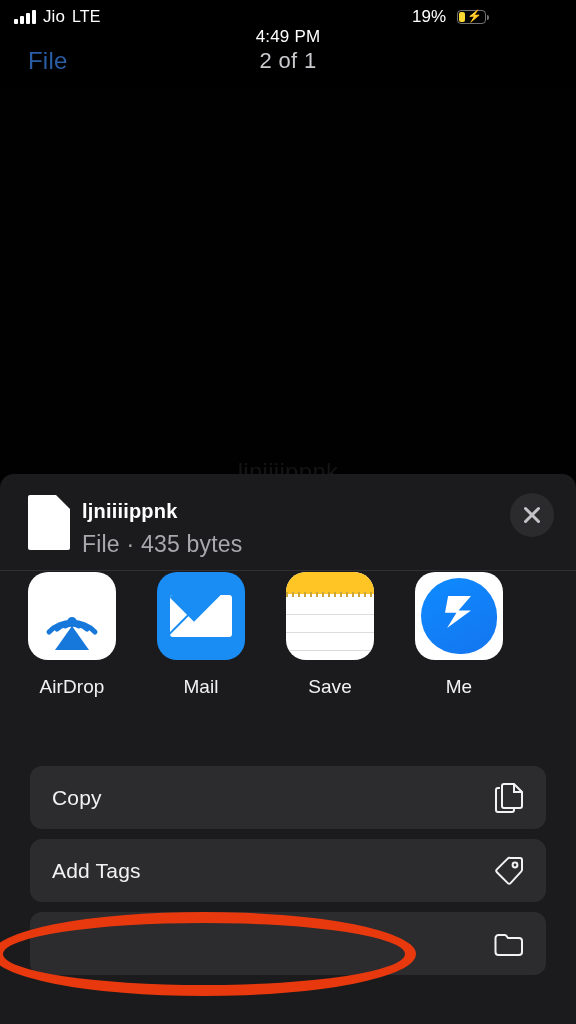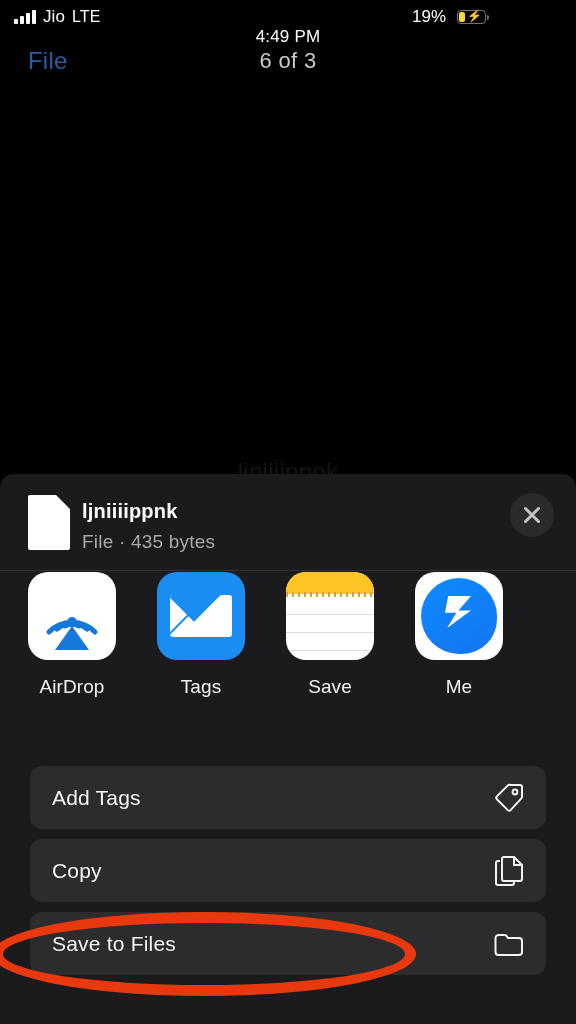--- a/index.html
+++ b/index.html
@@ -115,21 +115,21 @@
     width: 14px; height: 14px;
     background: #1B1B1D;
     clip-path: polygon(100% 0, 0 0, 100% 100%);
   }
   #file-name {
     position: absolute; left: 82px; top: 26px;
     font-size: 20px; font-weight: bold; color: #fff; letter-spacing: .2px;
   }
   #file-meta {
     position: absolute; left: 82px; top: 57px;
-    font-size: 19px; color: #A8A8AD; letter-spacing: .2px;
+    font-size: 23px; color: #A8A8AD; letter-spacing: .2px;
   }
   #close-button {
     position: absolute; right: 22px; top: 19px;
     width: 44px; height: 44px; border-radius: 50%;
     background: #2B2B2E;
     display: flex; align-items: center; justify-content: center;
   }
   #close-button svg { display: block; }
 
   
@@ -272,21 +272,21 @@
       <span id="battery-percent">19%</span>
       <span class="battery">
         <span class="battery-fill"></span>
         <span class="bolt">⚡</span>
       </span>
     </div>
   </div>
 
   <div id="nav-bar">
     <div id="done-button">File</div>
-    <div id="nav-title">6 of 3</div>
+    <div id="nav-title">2 of 1</div>
   </div>
 
   <div id="preview-area">
     <div id="preview-ghost-title">ljniiiippnk</div>
   </div>
 
   <div id="share-sheet">
 
     <div id="file-header">
       <div id="file-icon"></div>
@@ -314,21 +314,21 @@
           </svg>
         </div>
         <div class="app-label">AirDrop</div>
       </div>
 
 
       <div class="app-item">
         <div class="app-icon ic-mail">
           <span class="env"></span>
         </div>
-        <div class="app-label">Tags</div>
+        <div class="app-label">Mail</div>
       </div>
 
       <div class="app-item">
         <div class="app-icon ic-notes">
           <span class="band"></span>
           <span class="perf"></span>
           <span class="line" style="top:42px"></span>
           <span class="line" style="top:60px"></span>
           <span class="line" style="top:78px"></span>
         </div>
@@ -339,49 +339,48 @@
         <div class="app-icon ic-messenger">
           <span class="circle"></span>
           <span class="bolt2"></span>
         </div>
         <div class="app-label">Me</div>
       </div>
 
     </div>
 
     <div id="action-list">
-
-      <div class="action-card">
-        <div class="action-row">
-          <span class="action-label">Add Tags</span>
-          <span class="action-icon">
-            <svg width="30" height="30" viewBox="0 0 30 30" aria-hidden="true">
-              <path d="M16.5 2 H26 a2 2 0 0 1 2 2 v9.5 a3 3 0 0 1 -0.9 2.1 L16.6 27.1 a2 2 0 0 1 -2.8 0 L2.9 16.2 a2 2 0 0 1 0 -2.8 L13.4 2.9 A3 3 0 0 1 16.5 2 z" fill="none" stroke="#F2F2F5" stroke-width="2"></path>
-              <circle cx="21" cy="9" r="2.4" fill="none" stroke="#F2F2F5" stroke-width="2"></circle>
-            </svg>
-          </span>
-        </div>
-      </div>
 
       <div class="action-card">
         <div class="action-row">
           <span class="action-label">Copy</span>
           <span class="action-icon">
             <svg width="28" height="30" viewBox="0 0 28 30" aria-hidden="true">
               <path d="M9 1 h10 l8 8 v14 a2 2 0 0 1 -2 2 h-16 a2 2 0 0 1 -2 -2 v-20 a2 2 0 0 1 2 -2 z" fill="none" stroke="#F2F2F5" stroke-width="2"></path>
               <path d="M19 1 v8 h8" fill="none" stroke="#F2F2F5" stroke-width="2"></path>
               <path d="M19 25 v2 a2 2 0 0 1 -2 2 h-14 a2 2 0 0 1 -2 -2 v-20 a2 2 0 0 1 2 -2 h2" fill="none" stroke="#F2F2F5" stroke-width="2"></path>
             </svg>
           </span>
         </div>
       </div>
 
       <div class="action-card">
         <div class="action-row">
-          <span class="action-label">Save to Files</span>
+          <span class="action-label">Add Tags</span>
+          <span class="action-icon">
+            <svg width="30" height="30" viewBox="0 0 30 30" aria-hidden="true">
+              <path d="M16.5 2 H26 a2 2 0 0 1 2 2 v9.5 a3 3 0 0 1 -0.9 2.1 L16.6 27.1 a2 2 0 0 1 -2.8 0 L2.9 16.2 a2 2 0 0 1 0 -2.8 L13.4 2.9 A3 3 0 0 1 16.5 2 z" fill="none" stroke="#F2F2F5" stroke-width="2"></path>
+              <circle cx="21" cy="9" r="2.4" fill="none" stroke="#F2F2F5" stroke-width="2"></circle>
+            </svg>
+          </span>
+        </div>
+      </div>
+
+      <div class="action-card">
+        <div class="action-row">
           <span class="action-icon">
             <svg width="30" height="24" viewBox="0 0 30 24" aria-hidden="true">
               <path d="M1.5 6 a3 3 0 0 1 3 -3 h6.2 a2 2 0 0 1 1.5 .7 l1.8 2.3 h11 a3 3 0 0 1 3 3 v11 a3 3 0 0 1 -3 3 h-20.5 a3 3 0 0 1 -3 -3 z" fill="none" stroke="#F2F2F5" stroke-width="2"></path>
             </svg>
           </span>
         </div>
       </div>
 
     </div>
 

